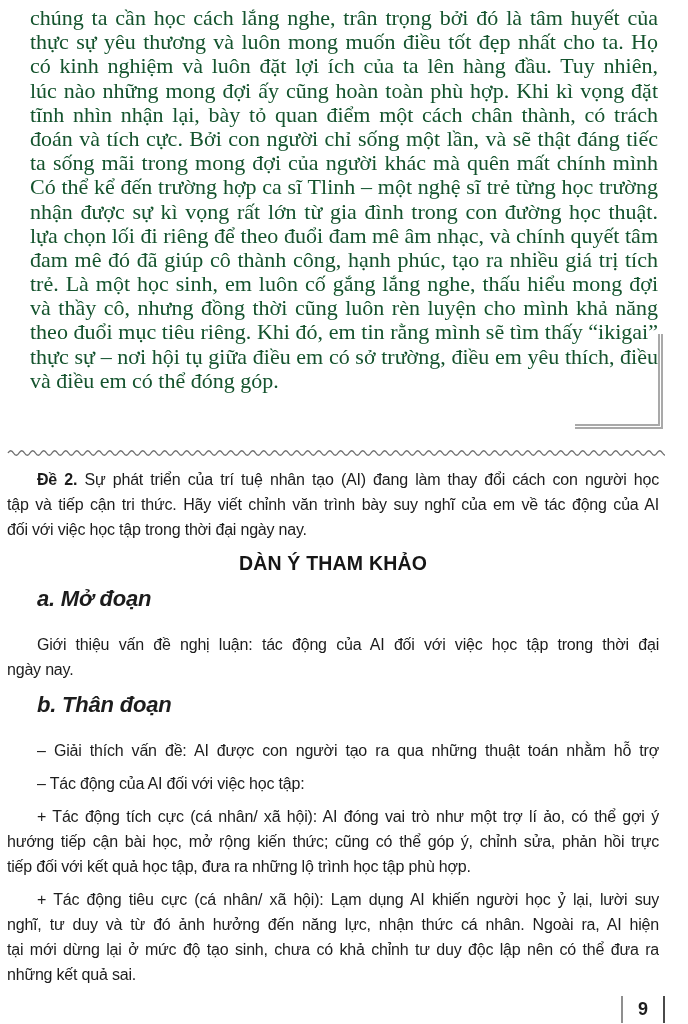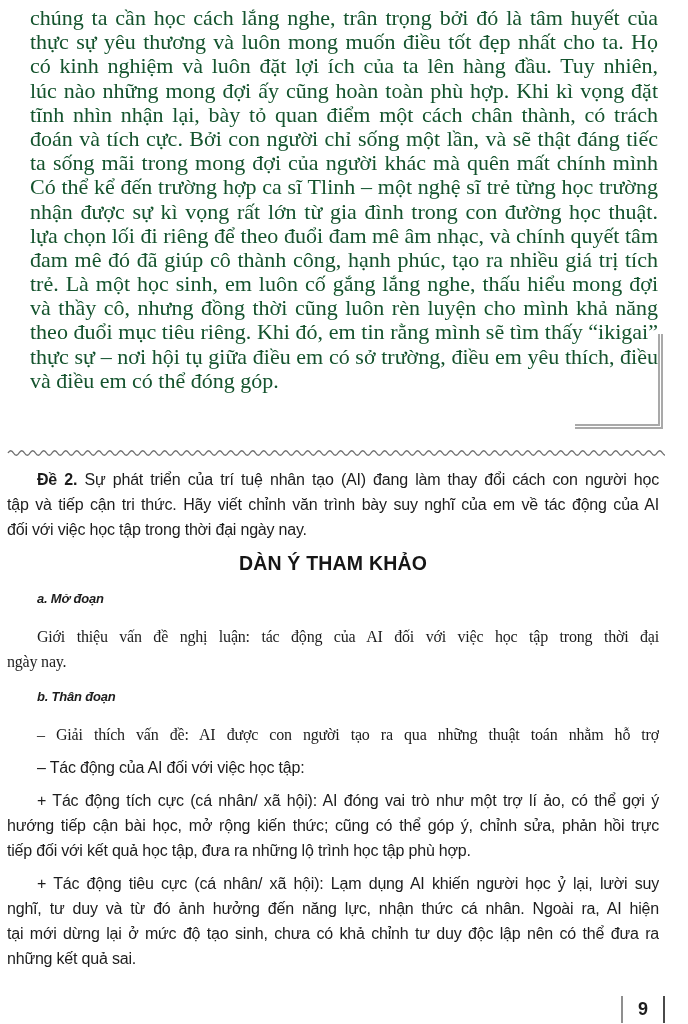--- a/index.html
+++ b/index.html
@@ -51,23 +51,23 @@
     margin-top:9px;
     height:25px;
     color:#161616;
     transform:scaleY(1.06);
     letter-spacing:0.2px;
   }
   .sub-label{
     font-weight:700;font-style:italic;
     padding-left:30px;
     margin-top:10px;height:25px;
-    font-size:13px;
+    font-size:22px;
   }
-  .para{margin-top:13px;font-family:Liberation Serif, serif;}
+  .para{margin-top:21px;}
   .para-sp{margin-top:8px;}
   
   .footer-rule{
     position:absolute;width:2px;height:27px;top:996px;
   }
   .footer-rule.left{left:621px;background:#8f8f8f;}
   .footer-rule.right{left:663px;background:#4a4a4a;}
   .page-number{
     position:absolute;
     left:625px;top:996px;width:36px;height:27px;

